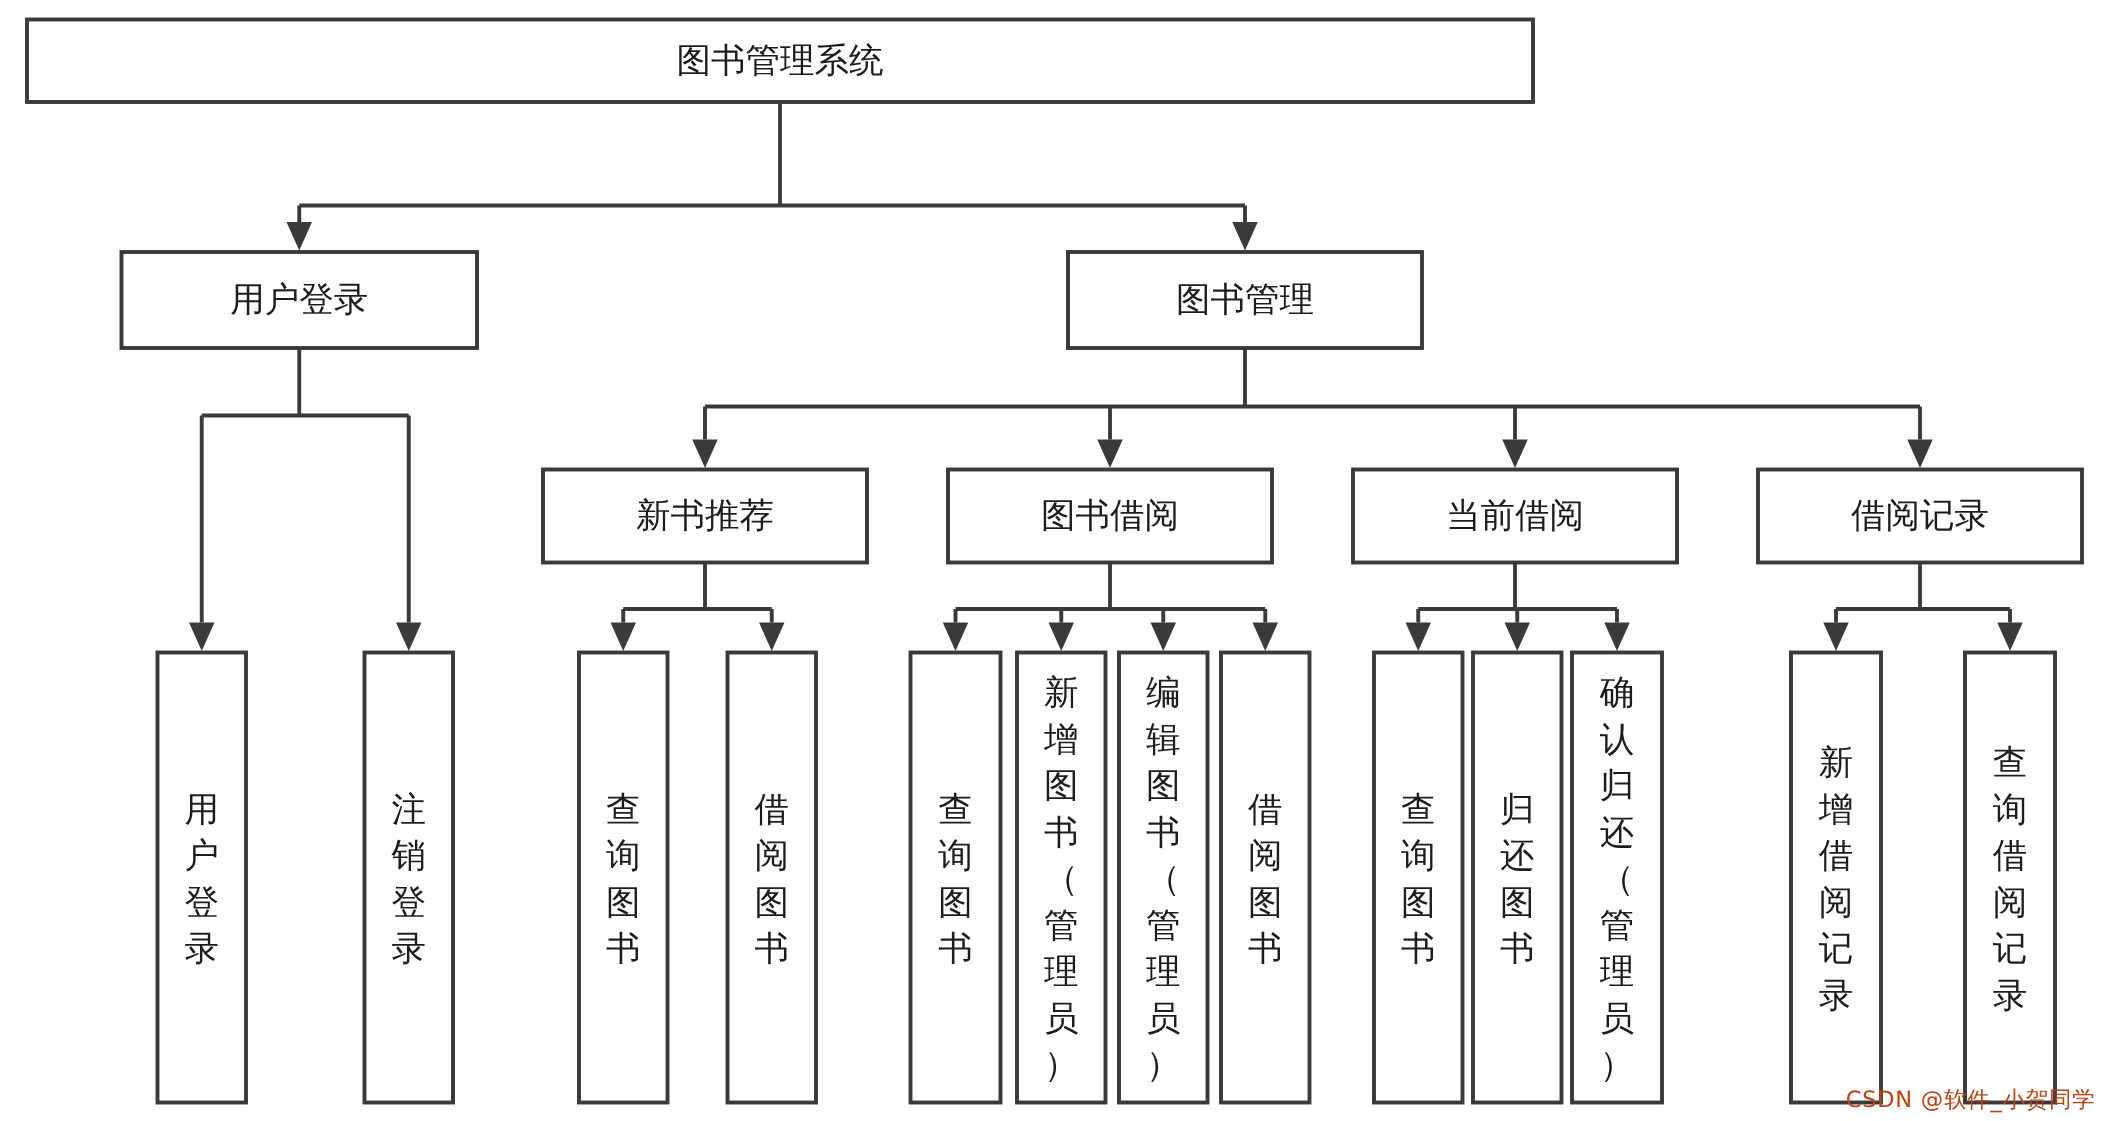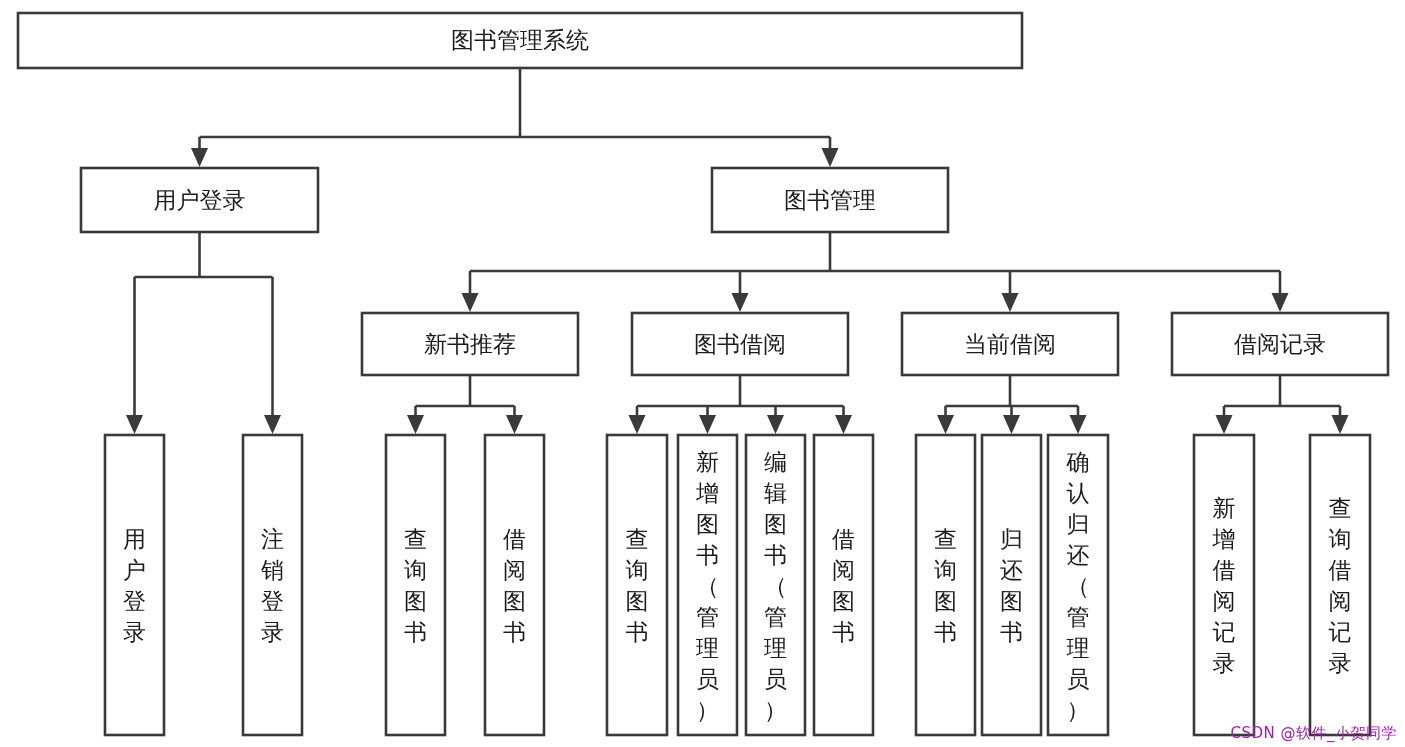--- a/index.html
+++ b/index.html
@@ -50,21 +50,21 @@
     fill: none;
   }
   .arrow-head {
     fill: #3a3a3a;
     stroke: none;
   }
   .watermark {
     position: absolute;
     right: 8px;
     bottom: 4px;
-    color: #a21caf;
+    color: #c2410c;
     font-size: 15px;
     font-family: "DejaVu Sans", "Liberation Sans", sans-serif;
     letter-spacing: 0.5px;
     white-space: nowrap;
     pointer-events: none;
   }
 </style>
 </head>
 <body>
 

